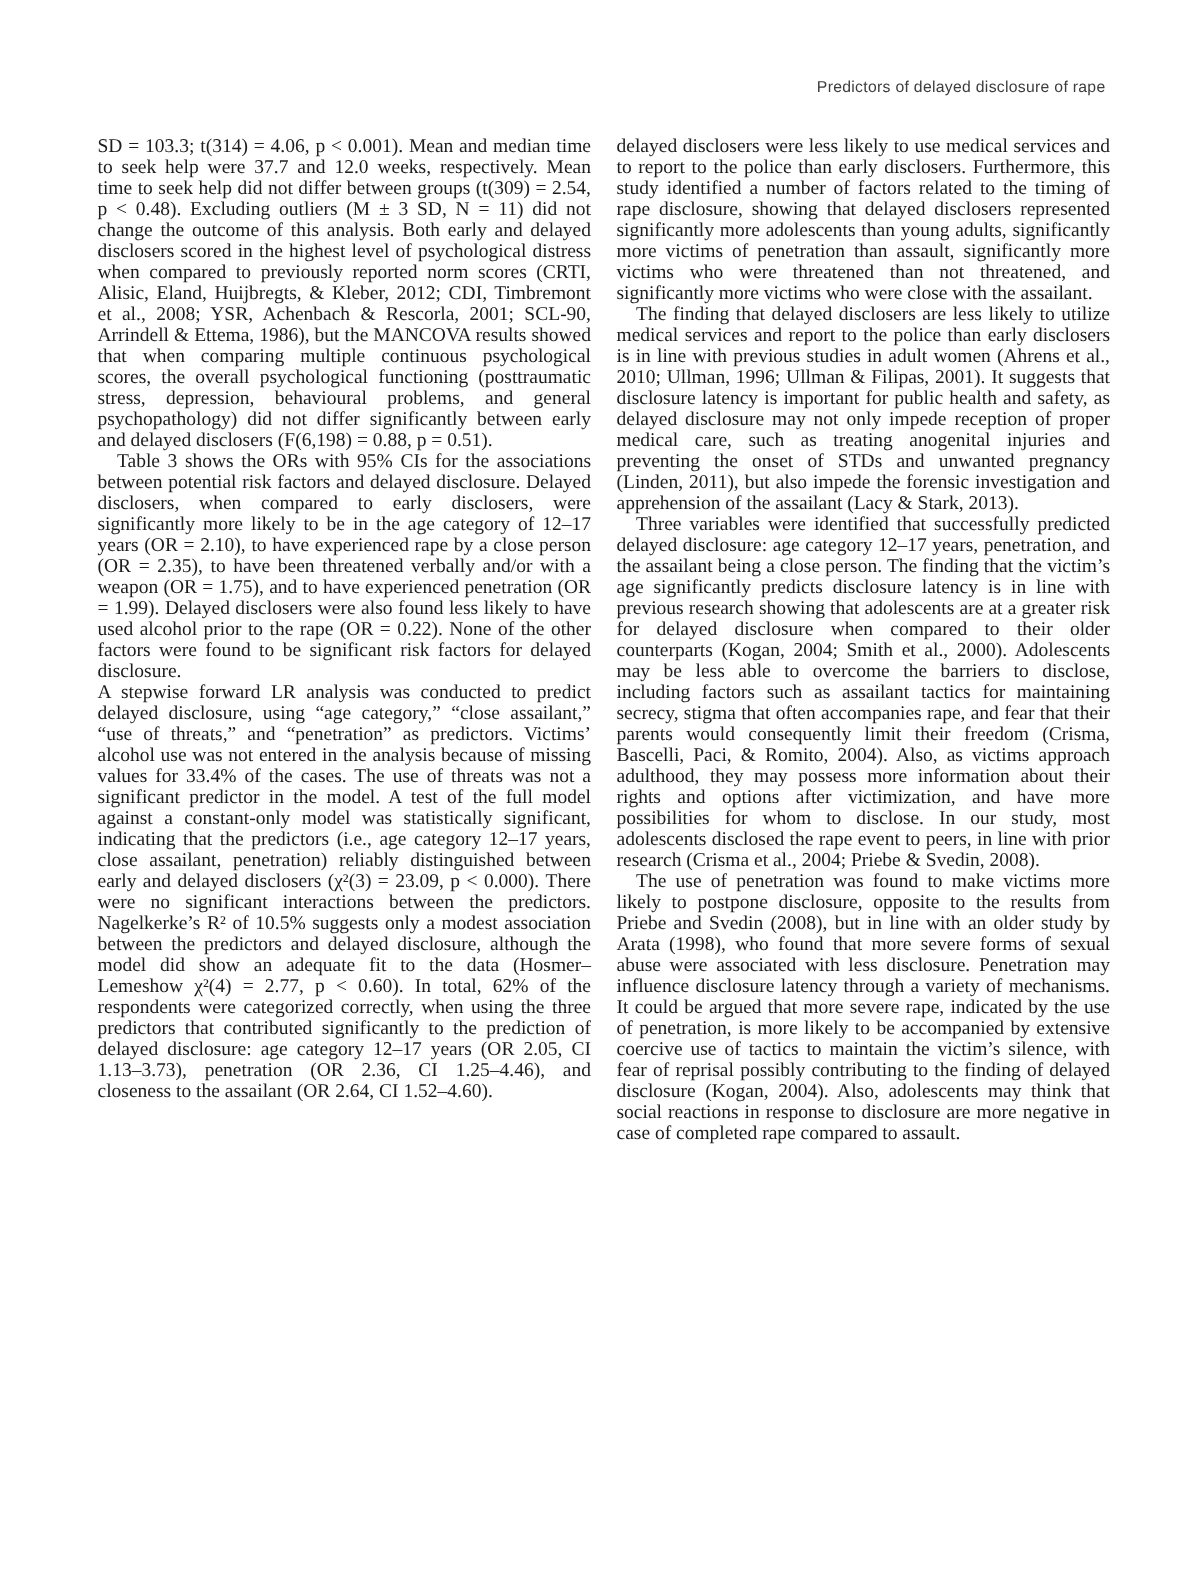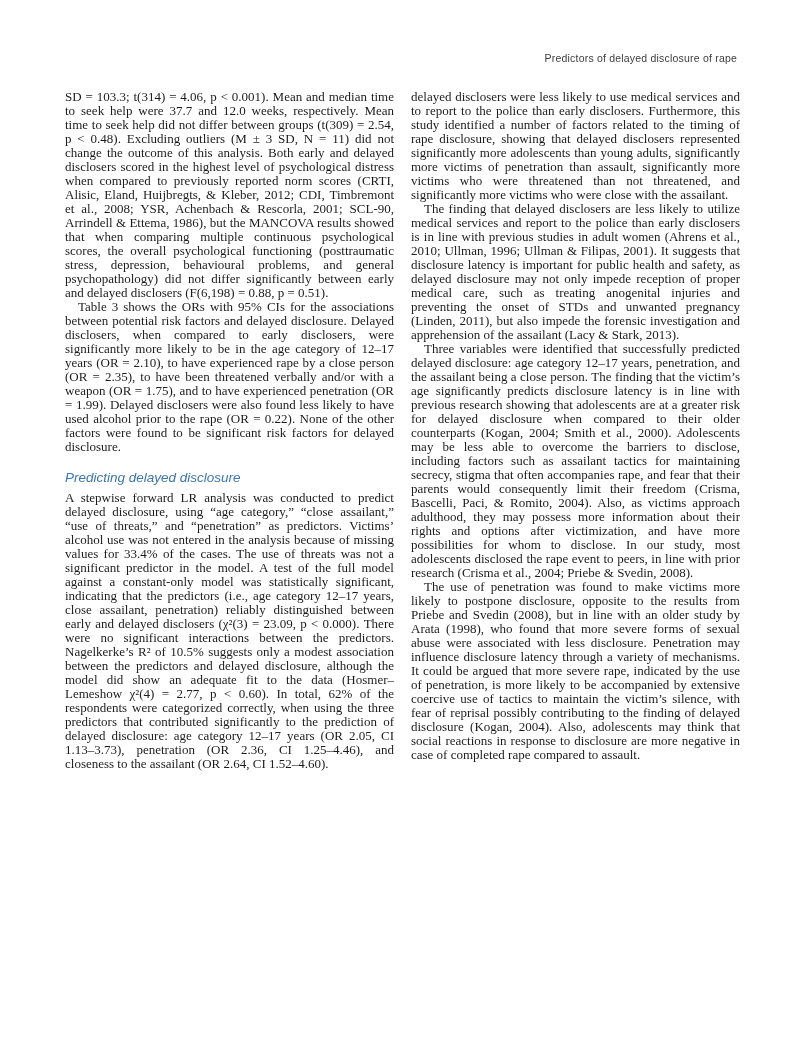--- a/index.html
+++ b/index.html
@@ -102,21 +102,20 @@
 
 <div class="page">
 
   <div class="running-head">Predictors of delayed disclosure of rape</div>
 
   <div class="columns">
 
     <div class="col">
       <p>SD = 103.3; t(314) = 4.06, p &lt; 0.001). Mean and median time to seek help were 37.7 and 12.0 weeks, respectively. Mean time to seek help did not differ between groups (t(309) = 2.54, p &lt; 0.48). Excluding outliers (M ± 3 SD, N = 11) did not change the outcome of this analysis. Both early and delayed disclosers scored in the highest level of psychological distress when compared to previously reported norm scores (CRTI, Alisic, Eland, Huijbregts, &amp; Kleber, 2012; CDI, Timbremont et al., 2008; YSR, Achenbach &amp; Rescorla, 2001; SCL-90, Arrindell &amp; Ettema, 1986), but the MANCOVA results showed that when comparing multiple continuous psychological scores, the overall psychological functioning (posttraumatic stress, depression, behavioural problems, and general psychopathology) did not differ significantly between early and delayed disclosers (F(6,198) = 0.88, p = 0.51).</p>
       <p class="ind">Table 3 shows the ORs with 95% CIs for the associations between potential risk factors and delayed disclosure. Delayed disclosers, when compared to early disclosers, were significantly more likely to be in the age category of 12–17 years (OR = 2.10), to have experienced rape by a close person (OR = 2.35), to have been threatened verbally and/or with a weapon (OR = 1.75), and to have experienced penetration (OR = 1.99). Delayed disclosers were also found less likely to have used alcohol prior to the rape (OR = 0.22). None of the other factors were found to be significant risk factors for delayed disclosure.</p>
-      <h3 class="sec-heading sub">Predicting delayed disclosure</h3>
       <p>A stepwise forward LR analysis was conducted to predict delayed disclosure, using “age category,” “close assailant,” “use of threats,” and “penetration” as predictors. Victims’ alcohol use was not entered in the analysis because of missing values for 33.4% of the cases. The use of threats was not a significant predictor in the model. A test of the full model against a constant-only model was statistically significant, indicating that the predictors (i.e., age category 12–17 years, close assailant, penetration) reliably distinguished between early and delayed disclosers (χ²(3) = 23.09, p &lt; 0.000). There were no significant interactions between the predictors. Nagelkerke’s R² of 10.5% suggests only a modest association between the predictors and delayed disclosure, although the model did show an adequate fit to the data (Hosmer–Lemeshow χ²(4) = 2.77, p &lt; 0.60). In total, 62% of the respondents were categorized correctly, when using the three predictors that contributed significantly to the prediction of delayed disclosure: age category 12–17 years (OR 2.05, CI 1.13–3.73), penetration (OR 2.36, CI 1.25–4.46), and closeness to the assailant (OR 2.64, CI 1.52–4.60).</p>
     </div>
 
     <div class="col">
       <p>delayed disclosers were less likely to use medical services and to report to the police than early disclosers. Furthermore, this study identified a number of factors related to the timing of rape disclosure, showing that delayed disclosers represented significantly more adolescents than young adults, significantly more victims of penetration than assault, significantly more victims who were threatened than not threatened, and significantly more victims who were close with the assailant.</p>
       <p class="ind">The finding that delayed disclosers are less likely to utilize medical services and report to the police than early disclosers is in line with previous studies in adult women (Ahrens et al., 2010; Ullman, 1996; Ullman &amp; Filipas, 2001). It suggests that disclosure latency is important for public health and safety, as delayed disclosure may not only impede reception of proper medical care, such as treating anogenital injuries and preventing the onset of STDs and unwanted pregnancy (Linden, 2011), but also impede the forensic investigation and apprehension of the assailant (Lacy &amp; Stark, 2013).</p>
       <p class="ind">Three variables were identified that successfully predicted delayed disclosure: age category 12–17 years, penetration, and the assailant being a close person. The finding that the victim’s age significantly predicts disclosure latency is in line with previous research showing that adolescents are at a greater risk for delayed disclosure when compared to their older counterparts (Kogan, 2004; Smith et al., 2000). Adolescents may be less able to overcome the barriers to disclose, including factors such as assailant tactics for maintaining secrecy, stigma that often accompanies rape, and fear that their parents would consequently limit their freedom (Crisma, Bascelli, Paci, &amp; Romito, 2004). Also, as victims approach adulthood, they may possess more information about their rights and options after victimization, and have more possibilities for whom to disclose. In our study, most adolescents disclosed the rape event to peers, in line with prior research (Crisma et al., 2004; Priebe &amp; Svedin, 2008).</p>
       <p class="ind">The use of penetration was found to make victims more likely to postpone disclosure, opposite to the results from Priebe and Svedin (2008), but in line with an older study by Arata (1998), who found that more severe forms of sexual abuse were associated with less disclosure. Penetration may influence disclosure latency through a variety of mechanisms. It could be argued that more severe rape, indicated by the use of penetration, is more likely to be accompanied by extensive coercive use of tactics to maintain the victim’s silence, with fear of reprisal possibly contributing to the finding of delayed disclosure (Kogan, 2004). Also, adolescents may think that social reactions in response to disclosure are more negative in case of completed rape compared to assault.</p>
     </div>
 

